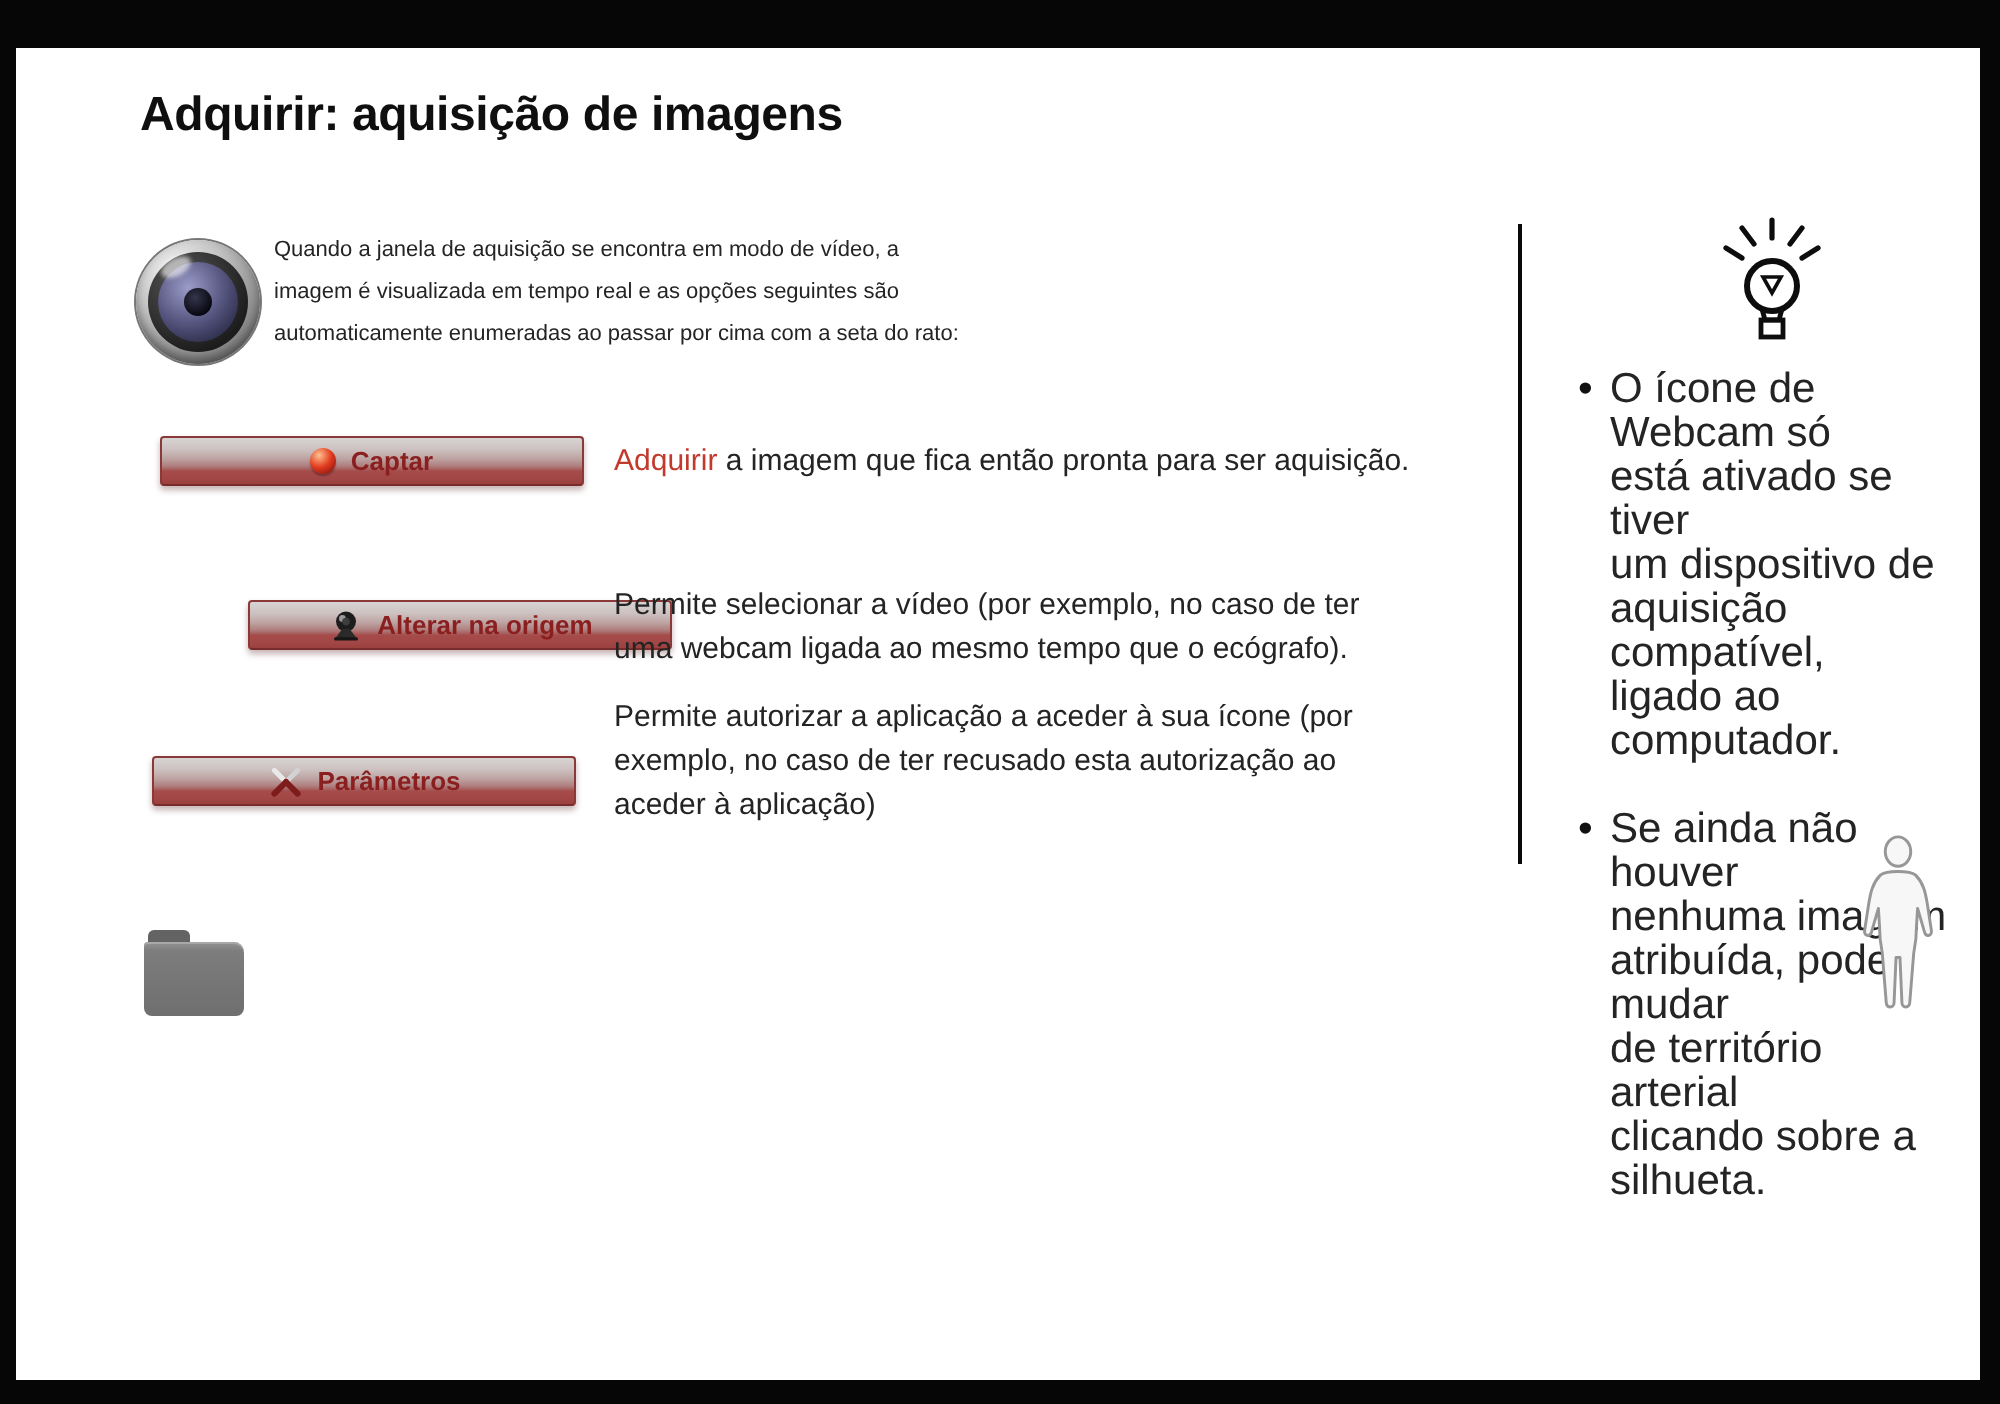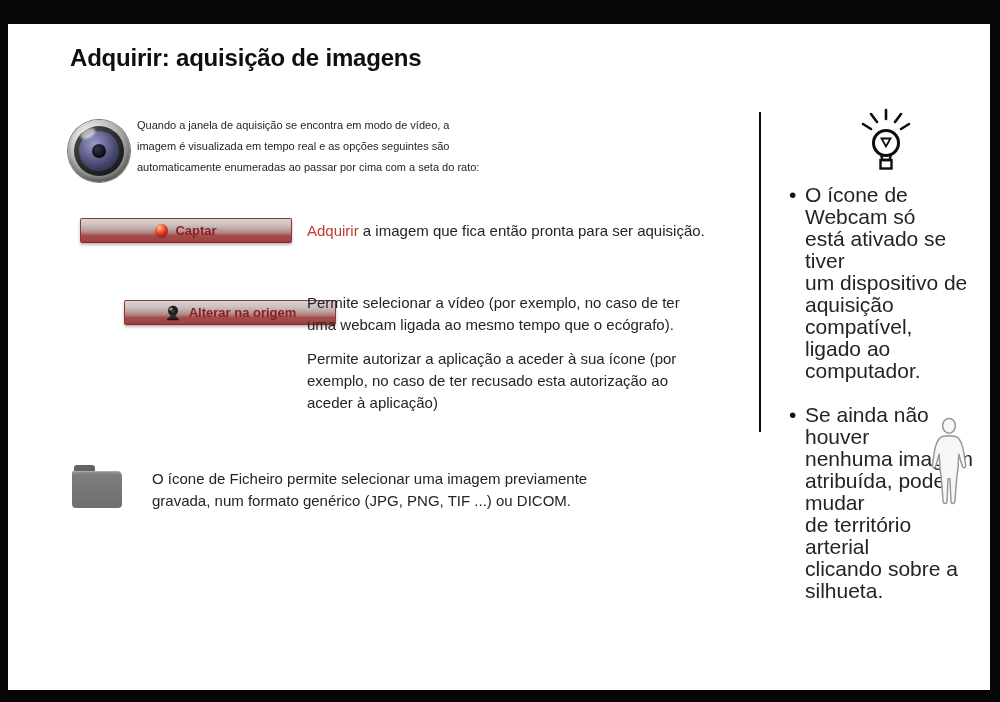--- a/index.html
+++ b/index.html
@@ -120,30 +120,39 @@
       <circle cx="7.2" cy="5.2" r="1.7" fill="#9a9a9a"></circle>
       <circle cx="9" cy="6.8" r="1.9" fill="#3d3d3d"></circle>
       <path d="M3.6 15.2 L7.2 10.4 h3.6 l3.6 4.8 z" fill="#2a2a2a"></path>
       <rect x="3" y="14.6" width="12" height="1.7" rx="0.8" fill="#161616"></rect>
     </svg>
     <span>Alterar na origem</span>
   </div>
   <p class="desc desc-2">Permite selecionar a vídeo (por exemplo, no caso de ter
 uma webcam ligada ao mesmo tempo que o ecógrafo).</p>
 
+  <div class="red-btn btn-param">
+    <svg class="btn-svg" viewBox="0 0 18 18">
+      <g stroke-linecap="round">
+        <line x1="9" y1="9" x2="3.2" y2="3.2" stroke="#e9e9e9" stroke-width="2.6"></line>
+        <line x1="9" y1="9" x2="14.8" y2="3.2" stroke="#d2d2d2" stroke-width="2.6"></line>
+        <line x1="9" y1="9" x2="3.2" y2="14.8" stroke="#7e1b1b" stroke-width="3"></line>
+        <line x1="9" y1="9" x2="14.8" y2="14.8" stroke="#7e1b1b" stroke-width="3"></line>
+      </g>
+    </svg>
+    <span>Parâmetros</span>
+  </div>
   <p class="desc desc-3">Permite autorizar a aplicação a aceder à sua ícone (por
 exemplo, no caso de ter recusado esta autorização ao
 aceder à aplicação)</p>
 
   <div class="folder">
     <div class="folder-tab"></div>
     <div class="folder-body"></div>
   </div>
-  <p class="file-note">O ícone de Ficheiro permite selecionar uma imagem previamente
-gravada, num formato genérico (JPG, PNG, TIF ...) ou DICOM.</p>
 
   <div class="divider"></div>
 
   <svg class="bulb" viewBox="0 0 52 66" fill="none" stroke="#0d0d0d" stroke-linecap="round">
     <line x1="26" y1="12" x2="26" y2="3" stroke-width="2.6"></line>
     <line x1="17" y1="15" x2="11" y2="7" stroke-width="2.6"></line>
     <line x1="35" y1="15" x2="41" y2="7" stroke-width="2.6"></line>
     <line x1="11" y1="22" x2="3" y2="17" stroke-width="2.6"></line>
     <line x1="41" y1="22" x2="49" y2="17" stroke-width="2.6"></line>
     <circle cx="26" cy="36" r="12.5" stroke-width="3"></circle>

